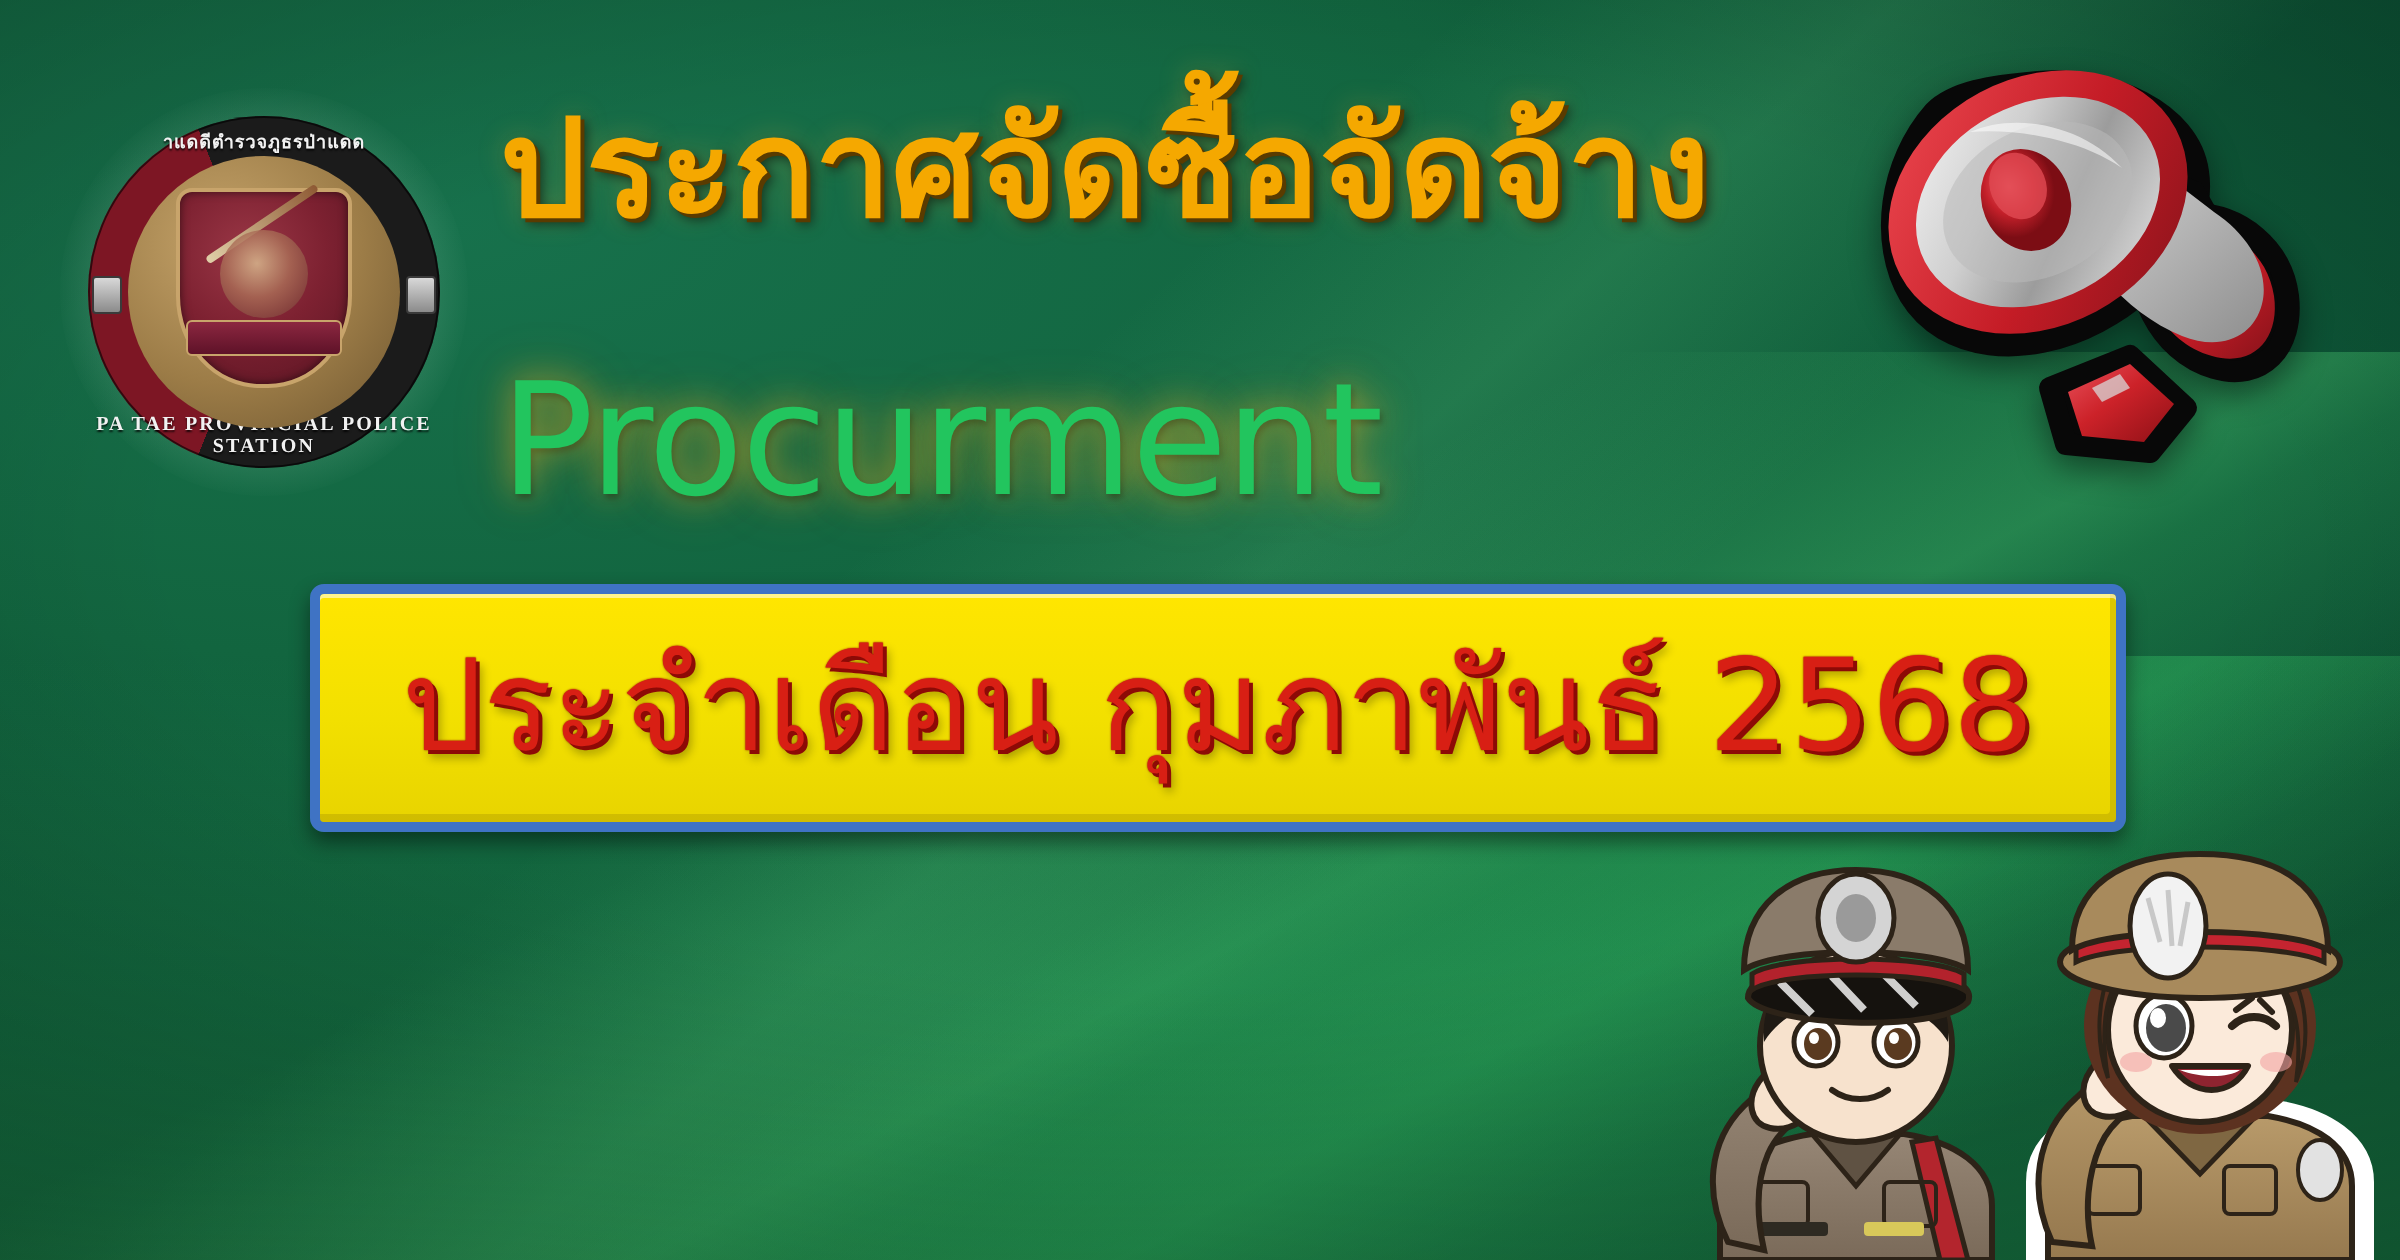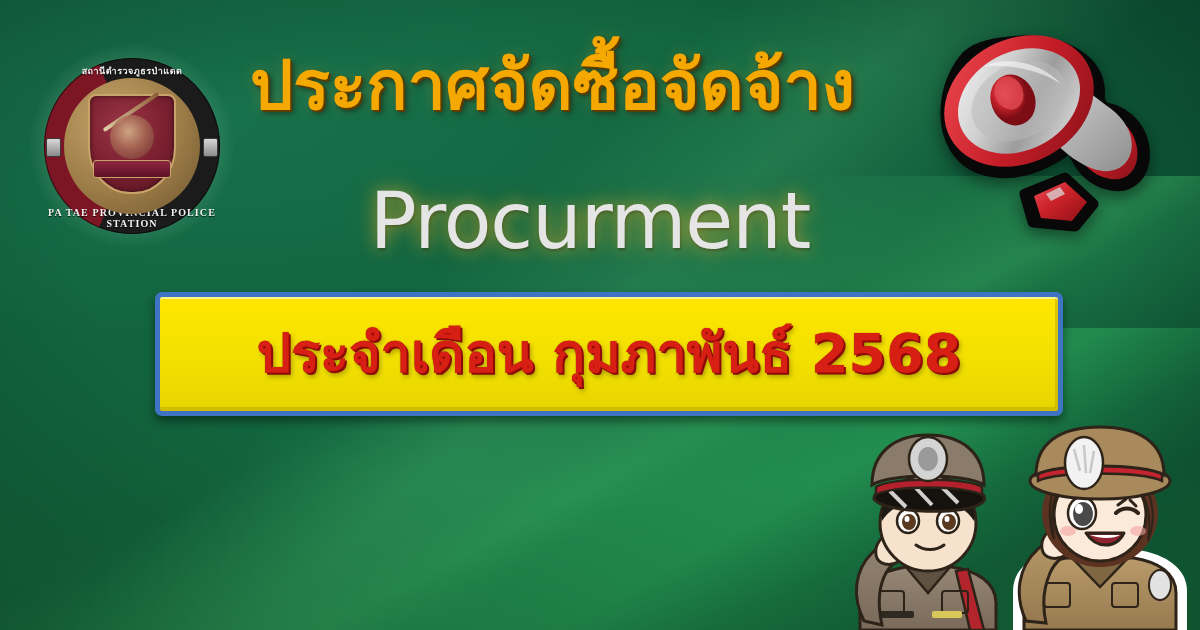--- a/index.html
+++ b/index.html
@@ -115,23 +115,23 @@
     font-size:68px;line-height:1.0;font-weight:700;
     color:#f5a800;
     text-shadow:
       2px 2px 0 #5a3b00,
       3px 3px 6px rgba(0,0,0,.55),
       0 0 14px rgba(255,190,60,.25);
     white-space:nowrap;
   }
   #title-en{
     position:absolute;left:250px;top:182px;width:680px;
-    text-align:center;
+    text-align:left;
     font-size:78px;line-height:1.0;font-weight:400;
-    color:#e5e5e5;
+    color:#22c55e;
     letter-spacing:-1px;
     text-shadow:
       0 0 16px rgba(255,180,40,.55),
       0 0 30px rgba(255,170,20,.30),
       1px 2px 3px rgba(0,0,0,.35);
   }
 
   
   #banner{
     position:absolute;left:155px;top:292px;
@@ -140,21 +140,21 @@
     border:5px solid #3f73c4;
     border-radius:7px;
     box-shadow:
       0 5px 10px rgba(0,0,0,.45),
       inset 0 2px 0 rgba(255,255,255,.55),
       inset -3px -4px 0 rgba(180,160,0,.45);
     display:flex;align-items:center;justify-content:center;
     box-sizing:border-box;
   }
   #banner-text{
-    font-size:54px;line-height:1;font-weight:700;
+    font-size:64px;line-height:1;font-weight:400;
     color:#d81f14;
     white-space:nowrap;
     text-shadow:
       2px 2px 0 #8d0a06,
       0 0 1px #8d0a06,
       3px 4px 5px rgba(0,0,0,.30);
   }
 
   
   #megaphone{
@@ -177,21 +177,21 @@
   <div class="bg-base"></div>
   <div class="bg-sheen-a"></div>
   <div class="bg-sheen-b"></div>
   <div class="bg-sheen-c"></div>
   <div class="bg-bright-bottom"></div>
   <div class="bg-vignette"></div>
 
   <div id="logo">
     <div class="logo-glow"></div>
     <div class="logo-ring-outer">
-      <div class="logo-text-top">สถานีตำรวจภูธรป่าแดด</div>
+      <div class="logo-text-top">าแดดีตำรวจภูธรป่าแดด</div>
       <div class="logo-text-bottom">PA TAE PROVINCIAL POLICE STATION</div>
       <div class="logo-pip left"></div>
       <div class="logo-pip right"></div>
     </div>
     <div class="logo-ring-gold"></div>
     <div class="logo-shield">
       <div class="logo-sword"></div>
       <div class="logo-shield-inner"></div>
       <div class="logo-ribbon"></div>
     </div>

